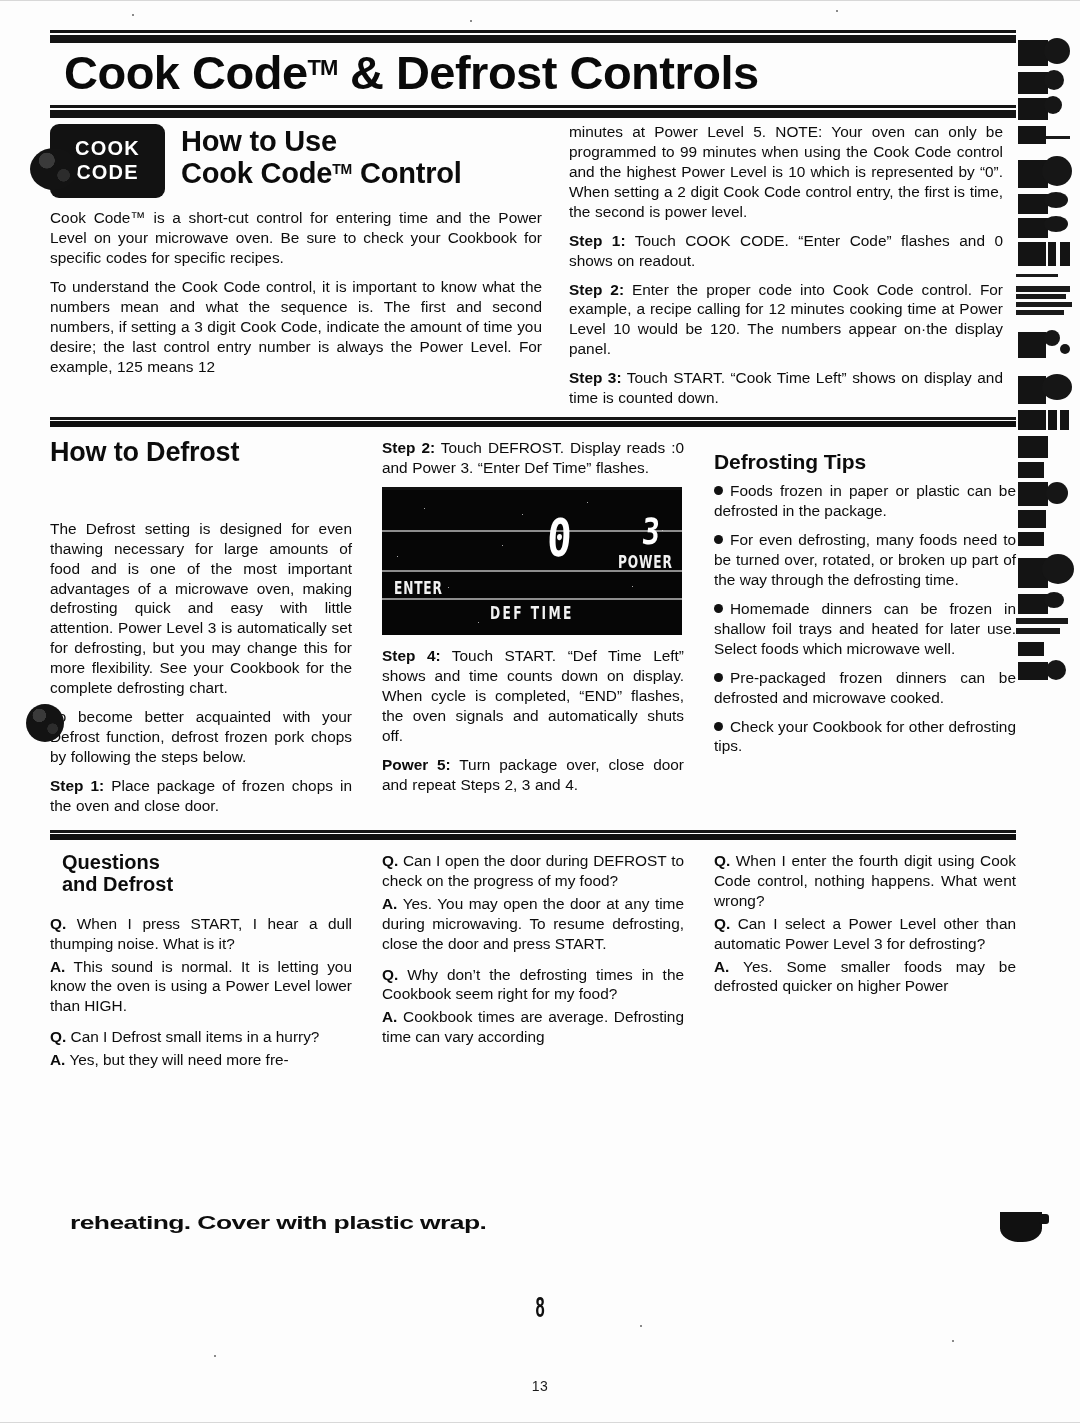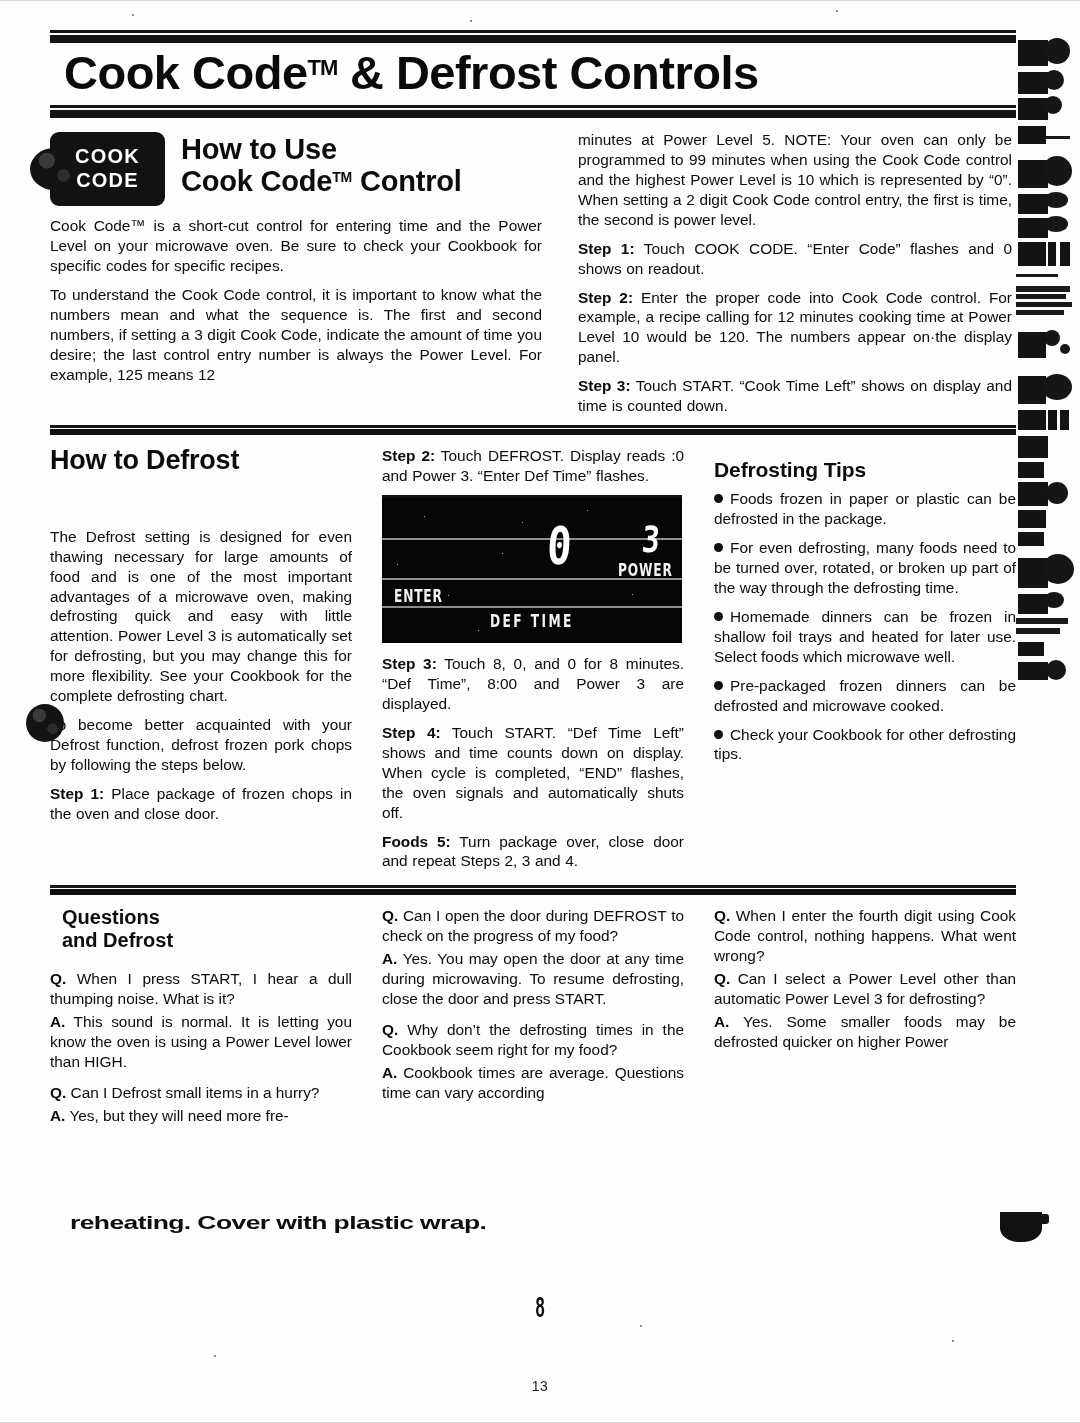--- a/index.html
+++ b/index.html
@@ -108,22 +108,22 @@
   h3.subhead {
     font-size: 21px;
     font-weight: bold;
     margin: 12px 0 7px 0;
     letter-spacing: -0.1px;
   }
 
   
   .top-block {
     display: flex;
-    gap: 36px;
-    margin-top: 12px;
+    gap: 27px;
+    margin-top: 4px;
   }
   .top-left  { width: 492px; }
   .top-right { width: 434px; }
 
   .howto-head-row {
     display: flex;
     align-items: flex-start;
     gap: 16px;
     margin-bottom: 10px;
   }
@@ -424,25 +424,24 @@
           <div class="dp-noise" style="left:205px;top:12px"></div>
           <div class="dp-noise" style="left:66px;top:97px"></div>
           <div class="dp-noise" style="left:178px;top:128px"></div>
           <div class="dp-noise" style="left:250px;top:96px"></div>
           <div class="dp-noise" style="left:15px;top:66px"></div>
           <div class="dp-noise" style="left:280px;top:40px"></div>
           <div class="dp-noise" style="left:96px;top:132px"></div>
           <div class="dp-noise" style="left:140px;top:24px"></div>
         </div>
 
-        <p class="body-text"><b>Step 3:</b><span> Touch 8, 0, and 0 for 8 minutes. “Def Time”, 8:00 and Power 3 are displayed.</span></p>
 
         <p class="body-text"><b>Step 4:</b><span> Touch START. “Def Time Left” shows and time counts down on display. When cycle is completed, “END” flashes, the oven signals and automatically shuts off.</span></p>
 
-        <p class="body-text last"><b>Foods 5:</b><span> Turn package over, close door and repeat Steps 2, 3 and 4.</span></p>
+        <p class="body-text last"><b>Power 5:</b><span> Turn package over, close door and repeat Steps 2, 3 and 4.</span></p>
       </div>
 
       <div class="col">
 
         <h3 class="subhead">Defrosting Tips</h3>
 
         <p class="tip"><span class="dot"></span><span>Foods frozen in paper or plastic can be defrosted in the package.</span></p>
         <p class="tip"><span class="dot"></span><span>For even defrosting, many foods need to be turned over, rotated, or broken up part of the way through the defrosting time.</span></p>
         <p class="tip"><span class="dot"></span><span>Homemade dinners can be frozen in shallow foil trays and heated for later use. Select foods which microwave well.</span></p>
         <p class="tip"><span class="dot"></span><span>Pre-packaged frozen dinners can be defrosted and microwave cooked.</span></p>
@@ -465,21 +464,21 @@
 
         <p class="qa"><span class="tag">Q.</span><span> Can I Defrost small items in a hurry?</span></p>
         <p class="qa"><span class="tag">A.</span><span> Yes, but they will need more fre-</span></p>
       </div>
 
       <div class="col">
         <p class="qa"><span class="tag">Q.</span><span> Can I open the door during DEFROST to check on the progress of my food?</span></p>
         <p class="qa spaced"><span class="tag">A.</span><span> Yes. You may open the door at any time during microwaving. To resume defrosting, close the door and press START.</span></p>
 
         <p class="qa"><span class="tag">Q.</span><span> Why don’t the defrosting times in the Cookbook seem right for my food?</span></p>
-        <p class="qa"><span class="tag">A.</span><span> Cookbook times are average. Questions time can vary according</span></p>
+        <p class="qa"><span class="tag">A.</span><span> Cookbook times are average. Defrosting time can vary according</span></p>
       </div>
 
       <div class="col">
         <p class="qa"><span class="tag">Q.</span><span> When I enter the fourth digit using Cook Code control, nothing happens. What went wrong?</span></p>
 
         <p class="qa"><span class="tag">Q.</span><span> Can I select a Power Level other than automatic Power Level 3 for defrosting?</span></p>
         <p class="qa"><span class="tag">A.</span><span> Yes. Some smaller foods may be defrosted quicker on higher Power</span></p>
       </div>
     </div>
 

